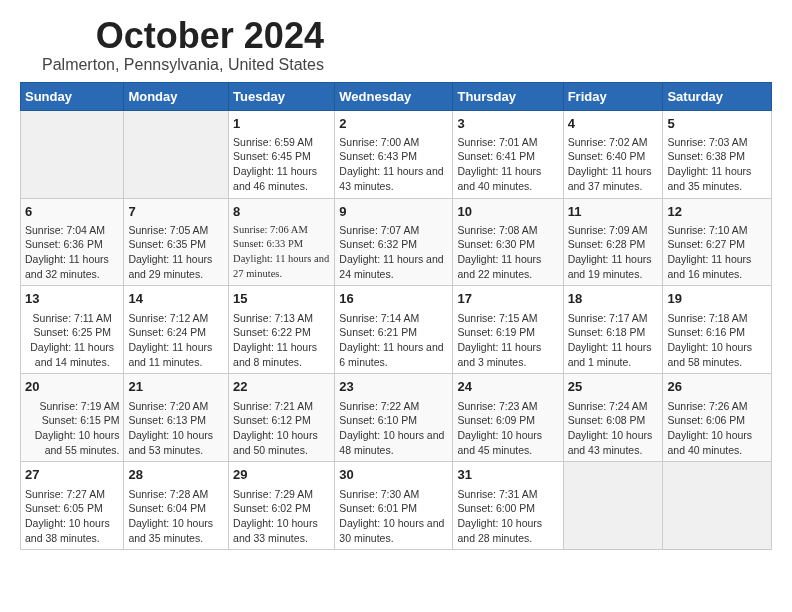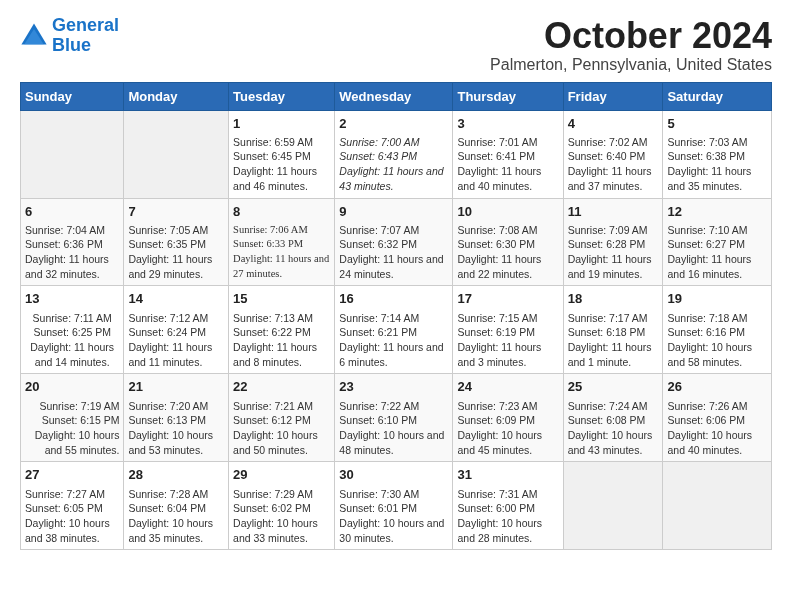--- a/index.html
+++ b/index.html
@@ -39,20 +39,21 @@
     }
     .month-title {
       font-size: 36px;
       font-weight: bold;
       color: #222;
       line-height: 1.1;
     }
     .location {
       font-size: 16px;
       color: #444;
+      margin-left: 22px;
     }
     table {
       width: 100%;
       border-collapse: collapse;
       font-size: 11px;
       padding-left: 16px;
     }
     thead tr th {
       background-color: #2a6ab5;
       color: white;
@@ -86,32 +87,20 @@
       color: #333;
     }
     td.empty {
       background: #f0f0f0;
     }
   </style>
 </head>
 <body>
 
 <div class="header">
-  <div class="logo">
-    <svg class="logo-icon" viewBox="0 0 40 40" xmlns="http://www.w3.org/2000/svg">
-      <polygon points="20,2 38,32 2,32" fill="#1a73c8"></polygon>
-      <polygon points="20,10 34,32 6,32" fill="#4a9de8" opacity="0.5"></polygon>
-    </svg>
-    <div>
-      <div class="logo-text">
-        <span>General</span><br>
-        <span style="color:#1a73c8;">Blue</span>
-      </div>
-    </div>
-  </div>
   <div class="title-area">
     <div class="month-title">October 2024</div>
     <div class="location">Palmerton, Pennsylvania, United States</div>
   </div>
 </div>
 
 <table>
   <thead>
     <tr>
     <th>Sunday</th>
@@ -128,21 +117,21 @@
         <td class="empty"></td>
         <td class="empty"></td>
         <td>
           <span class="day-num">1</span>
           <div class="day-info" style="white-space: pre-line;">Sunrise: 6:59 AM
 Sunset: 6:45 PM
 Daylight: 11 hours and 46 minutes.</div>
         </td>
         <td>
           <span class="day-num">2</span>
-          <div class="day-info" style="white-space: pre-line; font-style: italic;">Sunrise: 7:00 AM
+          <div class="day-info" style="white-space: pre-line;">Sunrise: 7:00 AM
 Sunset: 6:43 PM
 Daylight: 11 hours and 43 minutes.</div>
         </td>
         <td>
           <span class="day-num">3</span>
           <div class="day-info" style="white-space: pre-line;">Sunrise: 7:01 AM
 Sunset: 6:41 PM
 Daylight: 11 hours and 40 minutes.</div>
         </td>
         <td>

